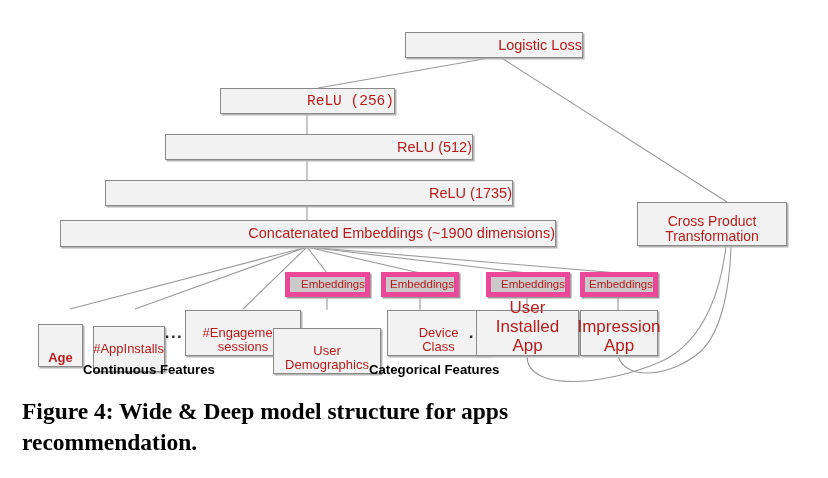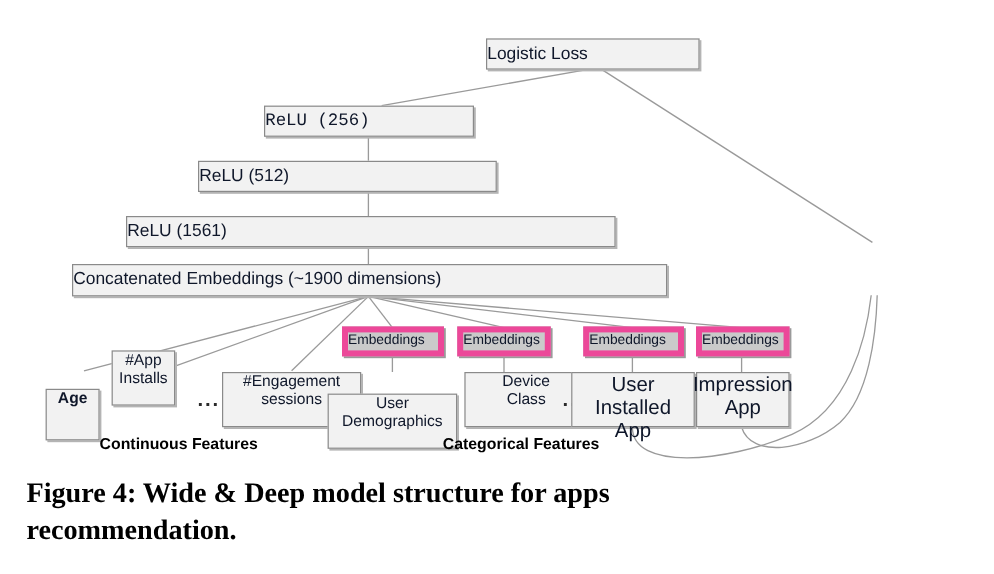--- a/index.html
+++ b/index.html
@@ -27,23 +27,23 @@
     height: 400px;
     display: block;
   }
   .node-box {
     position: absolute;
     box-sizing: border-box;
     background: #f2f2f2;
     border: 1px solid #8a8a8a;
     display: flex;
     align-items: center;
-    justify-content: flex-start;
+    justify-content: flex-end;
     text-align: center;
-    color: #0f172a;
+    color: #b91c1c;
     line-height: 1.12;
     box-shadow: 1.5px 1.5px 0 0 #b4b4b4;
   }
   .node-box.emb {
     background: #cacaca;
     border: 5px solid #ec4899;
     box-shadow: 1.5px 1.5px 0 0 #9a9a9a;
   }
   .lbl-relu  { font-size: 14.5px; }
   .lbl-loss  { font-size: 14.5px; }
@@ -120,51 +120,55 @@
   </svg>
 
   <div class="node-box lbl-loss" style="left:405px; top:32px; width:178px; height:26px;">
     <span>Logistic Loss</span>
   </div>
 
   <div class="node-box lbl-relu" style="left:220px; top:88px; width:175px; height:26px;font-family:Liberation Mono, monospace;">
     <span>ReLU (256)</span>
   </div>
 
-  <div class="node-box lbl-relu" style="left:165px; top:134px; width:249px; height:26px;">
+  <div class="node-box lbl-relu" style="left:165px; top:134px; width:308px; height:26px;">
     <span>ReLU (512)</span>
   </div>
 
   <div class="node-box lbl-relu" style="left:105px; top:180px; width:408px; height:26px;">
-    <span>ReLU (1561)</span>
+    <span>ReLU (1735)</span>
   </div>
 
   <div class="node-box lbl-concat" style="left:60px; top:220px; width:496px; height:27px;">
     <span>Concatenated Embeddings (~1900 dimensions)</span>
   </div>
 
+  <div class="node-box lbl-cross" style="left:637px; top:202px; width:150px; height:44px; flex-direction:column;">
+    <span>Cross Product</span>
+    <span>Transformation</span>
+  </div>
 
   <div class="node-box emb lbl-emb" style="left:285px; top:272px; width:85px; height:25px;">
     <span>Embeddings</span>
   </div>
   <div class="node-box emb lbl-emb" style="left:381px; top:272px; width:78px; height:25px;">
     <span>Embeddings</span>
   </div>
   <div class="node-box emb lbl-emb" style="left:486px; top:272px; width:84px; height:25px;">
     <span>Embeddings</span>
   </div>
   <div class="node-box emb lbl-emb" style="left:580px; top:272px; width:78px; height:25px;">
     <span>Embeddings</span>
   </div>
 
   <div class="node-box lbl-feat" style="left:38px; top:324px; width:45px; height:43px; flex-direction:column;font-weight:bold;">
     <span>Age</span>
   </div>
 
-  <div class="node-box lbl-feat" style="left:93px; top:292px; width:53px; height:46px; flex-direction:column;">
+  <div class="node-box lbl-feat" style="left:93px; top:326px; width:72px; height:46px; flex-direction:row;">
     <span>#App</span>
     <span>Installs</span>
   </div>
 
   <div class="ellipsis" style="left:163px; top:322px; width:22px; height:22px;">
     <span>...</span>
   </div>
 
   <div class="node-box lbl-feat" style="left:185px; top:310px; width:116px; height:46px; flex-direction:column;">
     <span>#Engagement</span>

